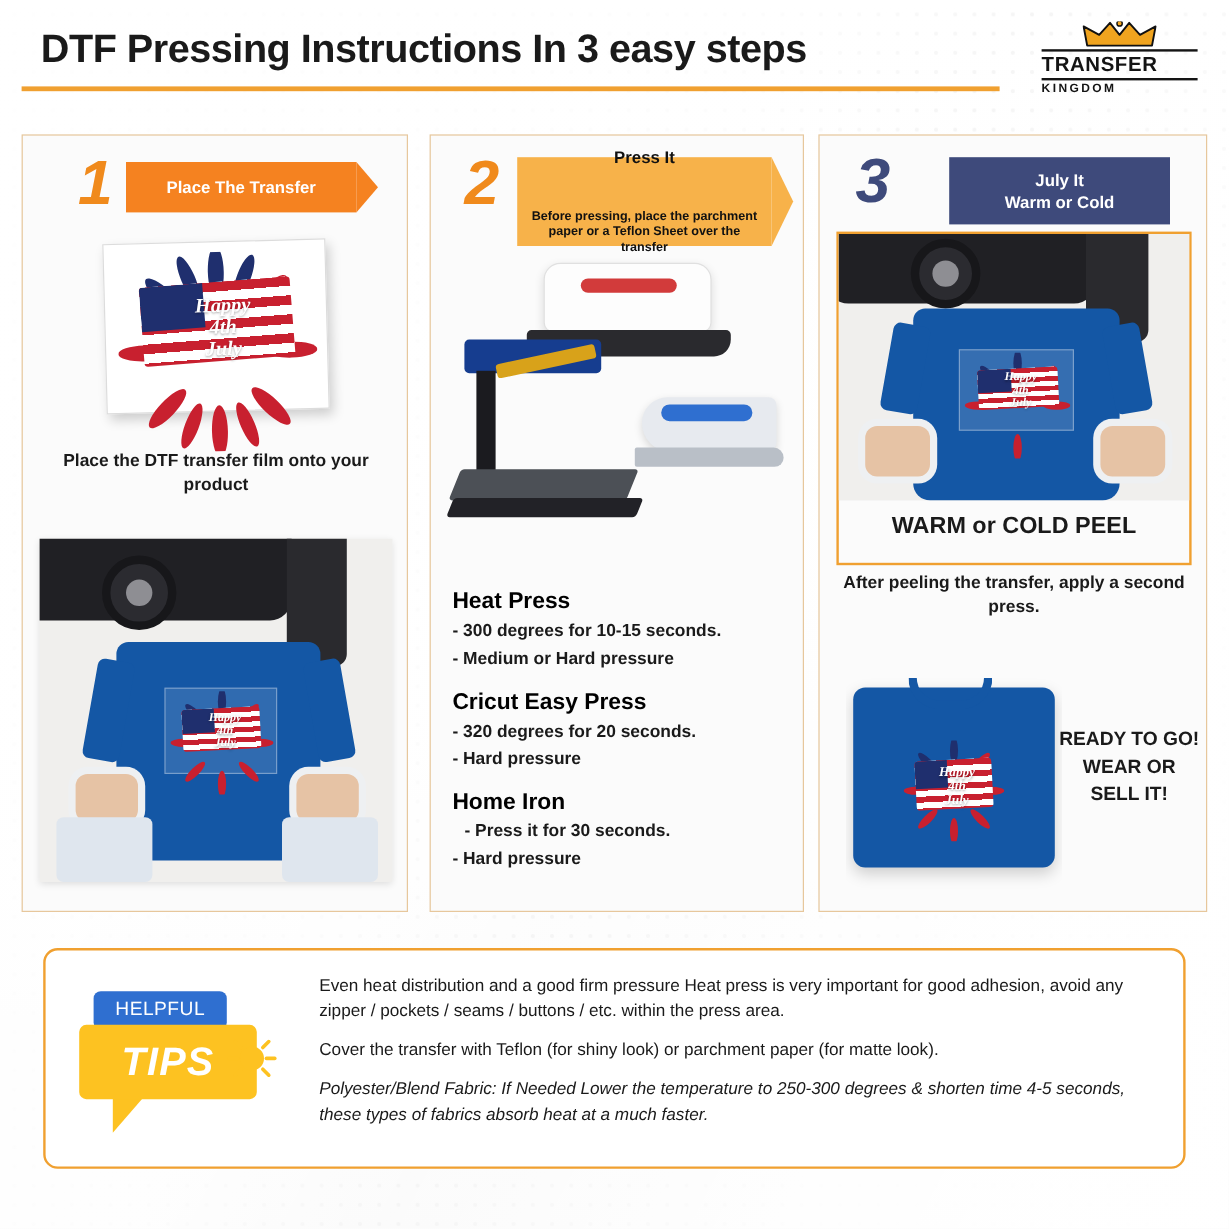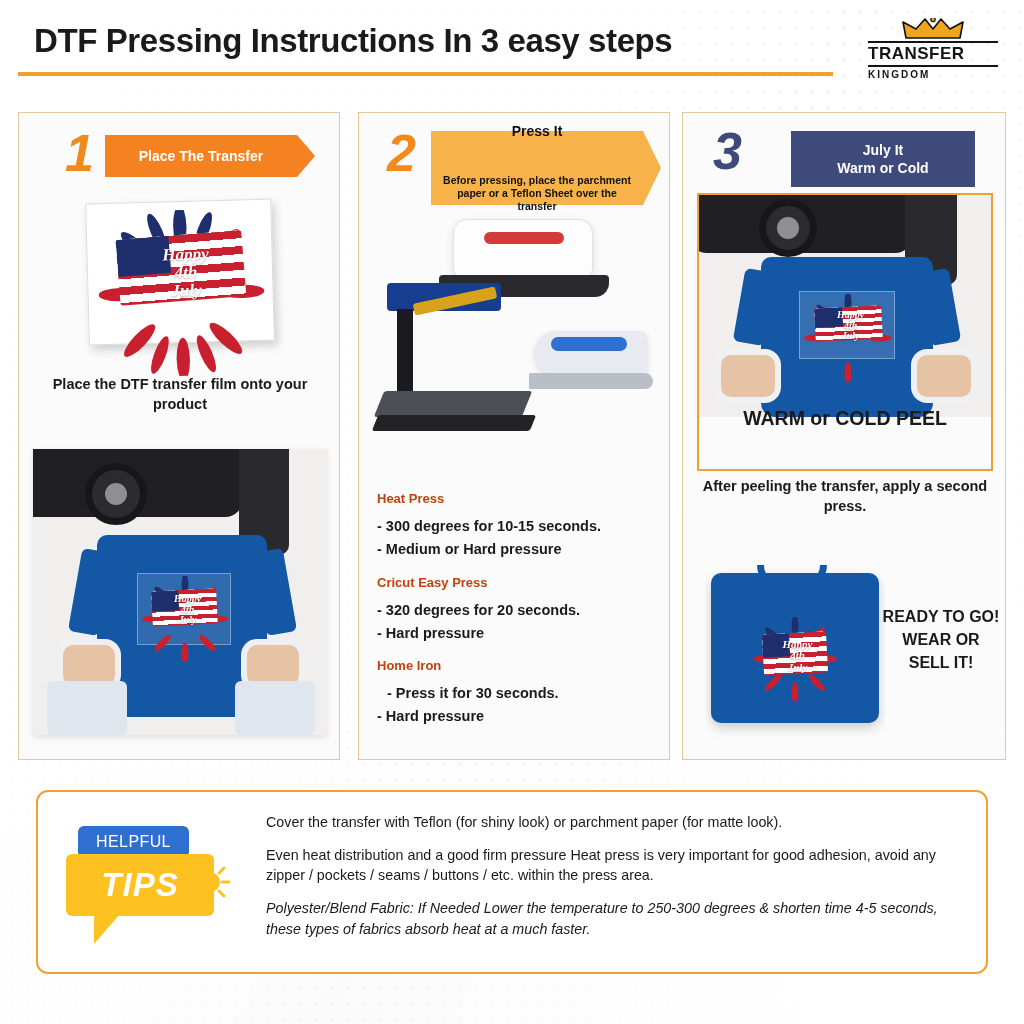--- a/index.html
+++ b/index.html
@@ -149,21 +149,21 @@
     box-shadow: 0 0 0 6px #eef0f2;
   }
 
   .warm-peel-bar {
     position: absolute; text-align: center; font-size: 19.5px; font-weight: bold;
     color: #1a1a1a;
   }
 
   
   .sect-h {
-    position: absolute; font-size: 13px; font-weight: bold; color: #c2410c;
+    position: absolute; font-size: 19px; font-weight: bold; color: #000000;
   }
   .sect-l {
     position: absolute; font-size: 14.5px; font-weight: bold; color: #1a1a1a;
     line-height: 1.55;
   }
 
   
   .tips-box {
     position: absolute; left: 36px; top: 790px; width: 952px; height: 184px;
     border: 2px solid #f0a030; border-radius: 12px; background: #fff;
@@ -360,21 +360,21 @@
                 <span>Happy</span>
                 <span>4th</span>
                 <span>July</span>
               </div>
             </div>
           </div>
           <div class="hand" style="left:22px; top:160px; width:54px; height:42px;"></div>
           <div class="hand" style="left:218px; top:160px; width:54px; height:42px;"></div>
         </div>
       </div>
-      <div class="warm-peel-bar" style="left:0; top:212px; width:292px;">WARM or COLD PEEL</div>
+      <div class="warm-peel-bar" style="left:0; top:232px; width:292px;">WARM or COLD PEEL</div>
     </div>
 
     <div class="cap-text" style="left:18px; top:364px; width:288px;">After peeling the transfer, apply a second press.</div>
 
     <div class="photo" style="left:22px; top:432px; width:180px; height:200px; background:transparent;">
       <div style="position:absolute; left:6px; top:28px; width:168px; height:150px; background:#1457a5; border-radius:10px; box-shadow:0 5px 12px rgba(0,0,0,.18);">
         <div style="position:absolute; left:46px; top:-8px; width:70px; height:26px; border:7px solid #1457a5; border-bottom-left-radius:40px; border-bottom-right-radius:40px; border-top:none; background:transparent;"></div>
         <div class="art" style="left:42px; top:44px; width:84px; height:78px;">
           <svg class="rays" viewBox="0 0 100 100" preserveAspectRatio="none">
             <ellipse cx="50" cy="10" rx="4" ry="13" fill="#1f2f6e"></ellipse>
@@ -417,19 +417,19 @@
           <line x1="34" y1="22" x2="41" y2="22"></line>
           <line x1="8" y1="8" x2="13" y2="13"></line>
           <line x1="31" y1="31" x2="36" y2="36"></line>
           <line x1="8" y1="36" x2="13" y2="31"></line>
           <line x1="31" y1="13" x2="36" y2="8"></line>
         </g>
       </svg>
     </div>
 
     <div class="tips-text">
+      <p>Even heat distribution and a good firm pressure Heat press is very important for good adhesion, avoid any zipper / pockets / seams / buttons / etc. within the press area.</p>
       <p>Cover the transfer with Teflon (for shiny look) or parchment paper (for matte look).</p>
-      <p>Even heat distribution and a good firm pressure Heat press is very important for good adhesion, avoid any zipper / pockets / seams / buttons / etc. within the press area.</p>
       <p>Polyester/Blend Fabric: If Needed Lower the temperature to 250-300 degrees &amp; shorten time 4-5 seconds, these types of fabrics absorb heat at a much faster.</p>
     </div>
   </div>
 
 </div>
 
 </body></html>

